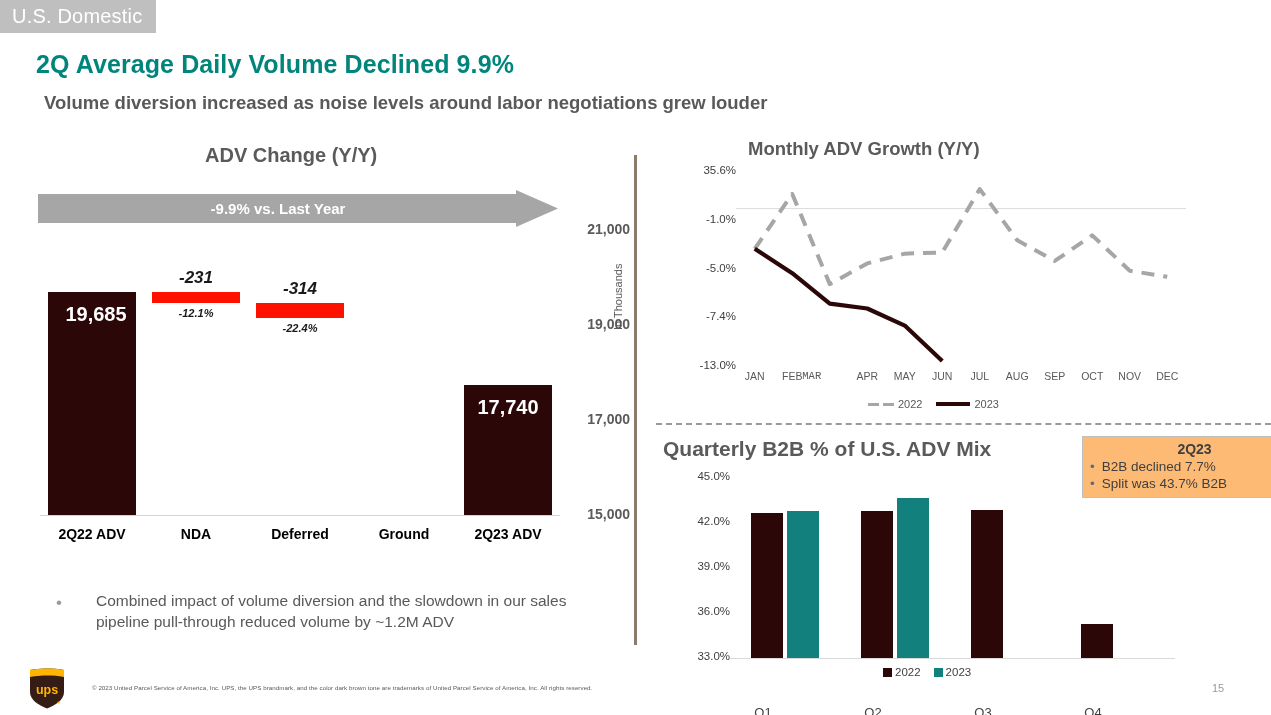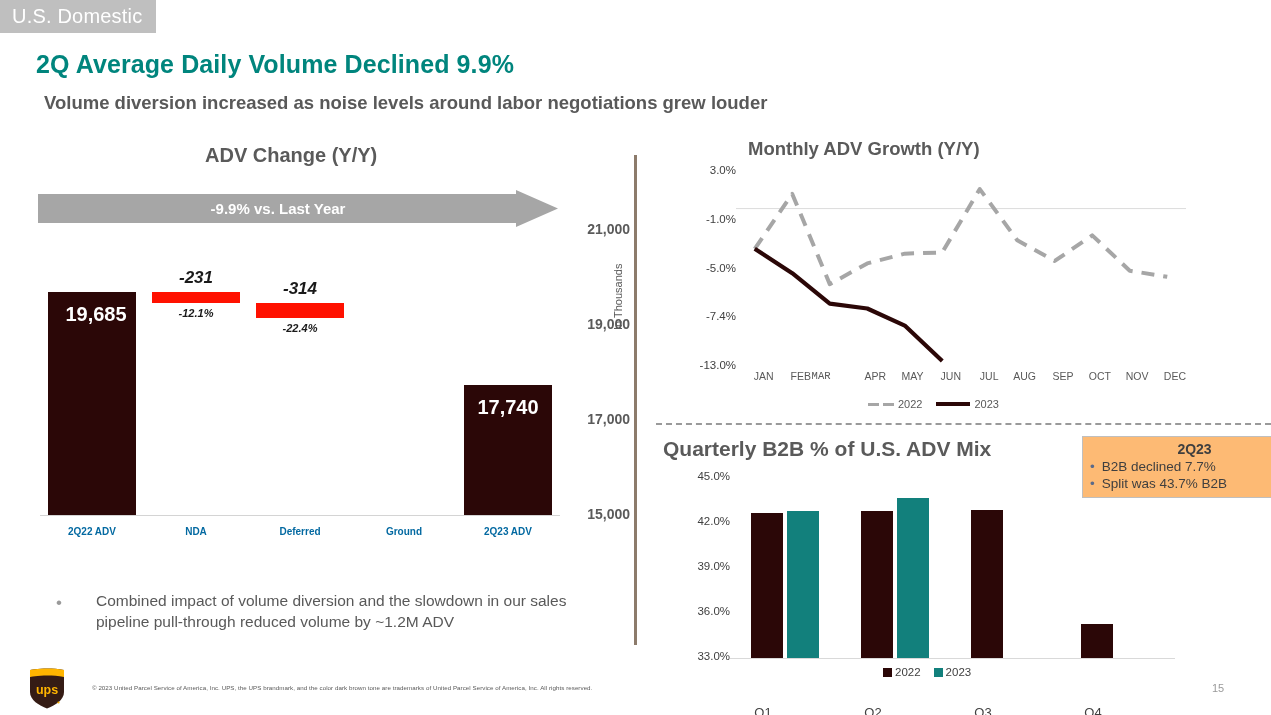--- a/index.html
+++ b/index.html
@@ -55,41 +55,41 @@
     position:absolute;left:0;right:0;text-align:center;color:#1a1a1a;
     font-size:17px;font-weight:bold;font-style:italic;
   }
   .wf-pctlabel{
     position:absolute;left:0;right:0;text-align:center;color:#1a1a1a;
     font-size:11px;font-weight:bold;font-style:italic;
   }
   #wf-baseline{left:40px;top:515px;width:520px;height:1px;background:#d4d4d4;}
   #wf-cats{left:40px;top:526px;width:520px;height:24px;}
   .wf-cat{
-    position:absolute;top:0;text-align:center;color:#0369a1;font-size:10px;font-weight:bold;
+    position:absolute;top:0;text-align:center;color:#000000;font-size:14px;font-weight:bold;
   }
   #wf-yaxis{left:562px;top:230px;width:70px;height:290px;}
   .wf-ytick{position:absolute;right:2px;color:#5a5a5a;font-size:14px;font-weight:bold;}
   #wf-axis-title{
     left:612px;top:330px;color:#5a5a5a;font-size:11px;
     transform:rotate(-90deg);transform-origin:left top;white-space:nowrap;
   }
   #wf-gridline{left:40px;top:324px;width:0px;height:1px;background:#e6e6e6;}
 
   
   #bullet-block{left:56px;top:590px;width:560px;}
   #bullet-dot{position:absolute;left:0;top:3px;color:#9a9a9a;font-size:17px;}
   #bullet-text{margin-left:40px;color:#595959;font-size:15.5px;line-height:21px;}
 
   
   #ml-plot{left:736px;top:172px;width:450px;height:195px;}
   #ml-yaxis{left:680px;top:165px;width:56px;height:210px;}
   .ml-ytick{position:absolute;right:0;color:#404040;font-size:11.5px;}
   #ml-xaxis{left:736px;top:370px;width:450px;height:18px;}
-  .ml-xtick{position:absolute;top:0;text-align:right;color:#595959;font-size:10.5px;}
+  .ml-xtick{position:absolute;top:0;text-align:center;color:#595959;font-size:10.5px;}
   #ml-legend{left:868px;top:397px;height:14px;font-size:11px;color:#595959;display:flex;align-items:center;gap:6px;}
   .lg-dash{display:inline-block;width:11px;height:3px;background:#a6a6a6;}
   .lg-solid{display:inline-block;width:34px;height:3.5px;background:#2b0707;}
   .lg-txt{margin-right:8px;}
 
   
   #b2b-plot{left:730px;top:478px;width:440px;height:180px;}
   #b2b-baseline{left:730px;top:658px;width:445px;height:1px;background:#d9d9d9;}
   .b2b-group{position:absolute;bottom:0;height:100%;}
   .b2b-bar{position:absolute;bottom:0;}
@@ -171,21 +171,21 @@
 <div class="abs" id="wf-yaxis">
     <div class="wf-ytick" style="top: -9px;">21,000</div>
     <div class="wf-ytick" style="top: 86px;">19,000</div>
     <div class="wf-ytick" style="top: 181px;">17,000</div>
     <div class="wf-ytick" style="top: 276px;">15,000</div>
   </div>
 <div class="abs" id="wf-axis-title">In Thousands</div>
 
 <div class="abs chart-title" id="ml-title">Monthly ADV Growth (Y/Y)</div>
 <div class="abs" id="ml-yaxis">
-    <div class="ml-ytick" style="top: -1px;">3.0%</div>
+    <div class="ml-ytick" style="top: -1px;">35.6%</div>
     <div class="ml-ytick" style="top: 47.75px;">-1.0%</div>
     <div class="ml-ytick" style="top: 96.5px;">-5.0%</div>
     <div class="ml-ytick" style="top: 145.25px;">-7.4%</div>
     <div class="ml-ytick" style="top: 194px;">-13.0%</div>
   </div>
 <svg class="abs" id="ml-plot" viewBox="0 0 450 195" preserveAspectRatio="none">
     <line x1="0" x2="450" y1="36.5625" y2="36.5625" stroke="#dcdcdc" stroke-width="1"></line>
     <polyline points="18.75,76.78125000000001 56.25,21.9375 93.75,112.125 131.25,91.40625 168.75,81.65624999999999 206.25,80.4375 243.75,17.0625 281.25,68.25 318.75,88.96875000000001 356.25,63.375 393.75,98.71875 431.25,104.8125" fill="none" stroke="#a6a6a6" stroke-width="4" stroke-linejoin="round" stroke-linecap="butt" stroke-dasharray="13 9"></polyline>
     <polyline points="18.75,76.78125000000001 56.25,101.15625 93.75,131.625 131.25,136.5 168.75,153.5625 206.25,188.90625" fill="none" stroke="#2b0707" stroke-width="4.2" stroke-linejoin="round" stroke-linecap="butt"></polyline>
   </svg>

